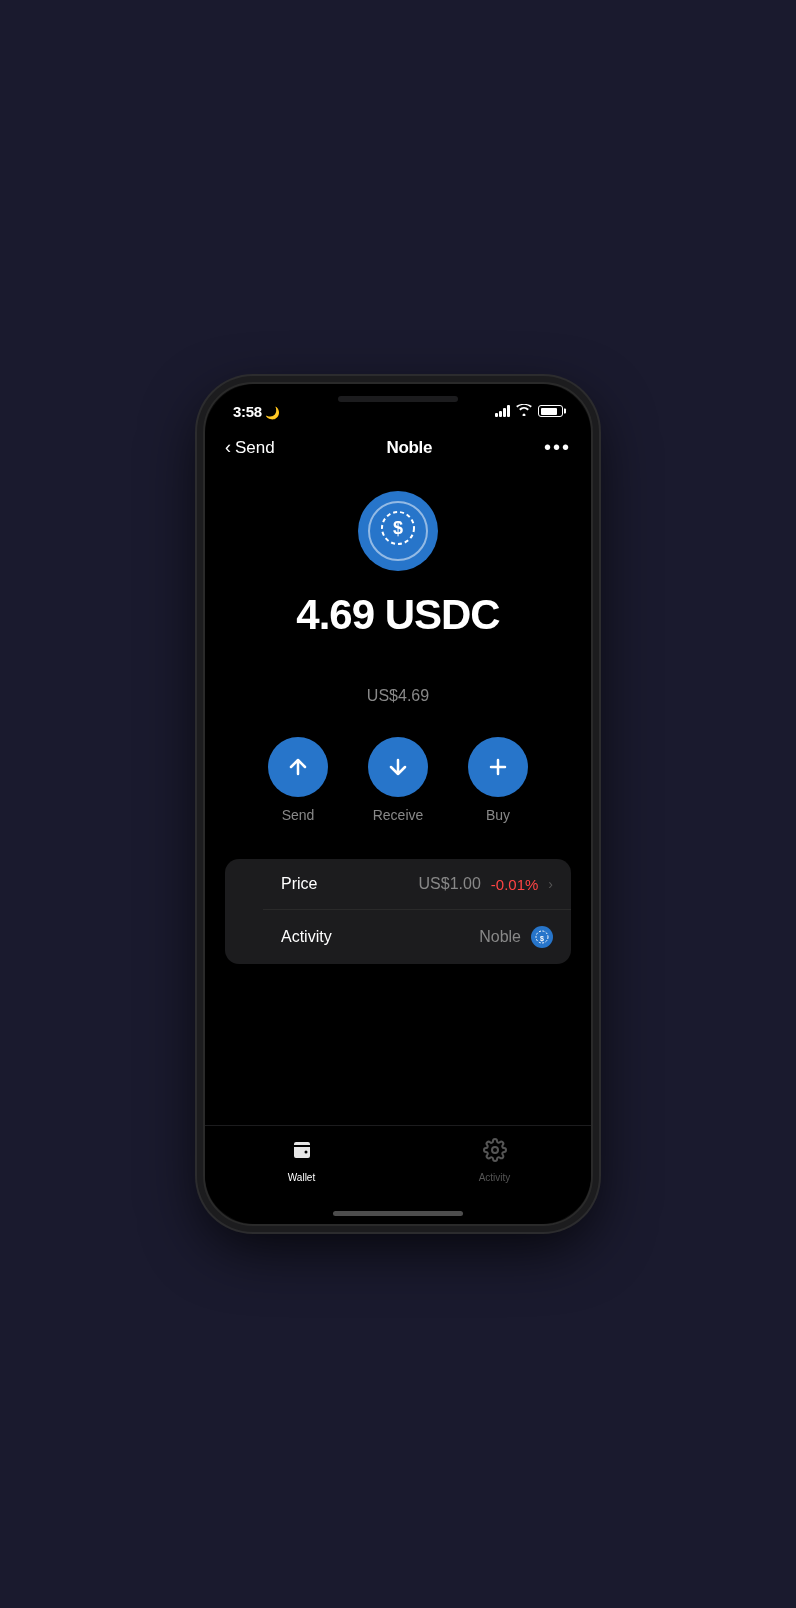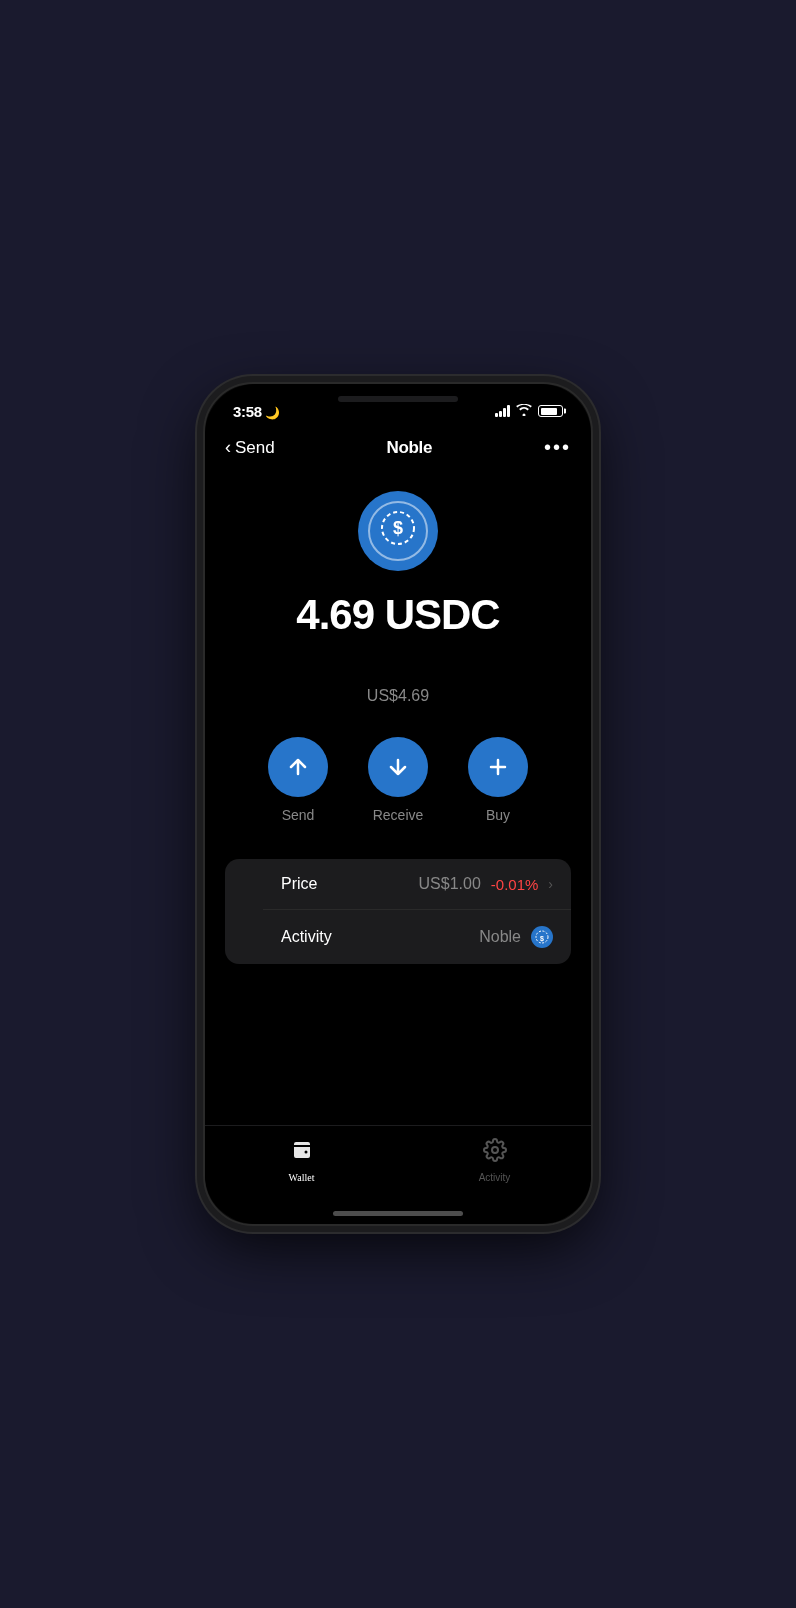--- a/index.html
+++ b/index.html
@@ -319,21 +319,20 @@
       font-size: 22px;
     }
 
     .tab-label {
       font-size: 10px;
       color: #555555;
     }
 
     .tab-label.active {
       color: #ffffff;
-      font-family: Liberation Serif, serif;
     }
 
     .tab-icon.active {
       color: #ffffff;
     }
 
     .tab-icon.inactive {
       color: #555555;
     }
 

